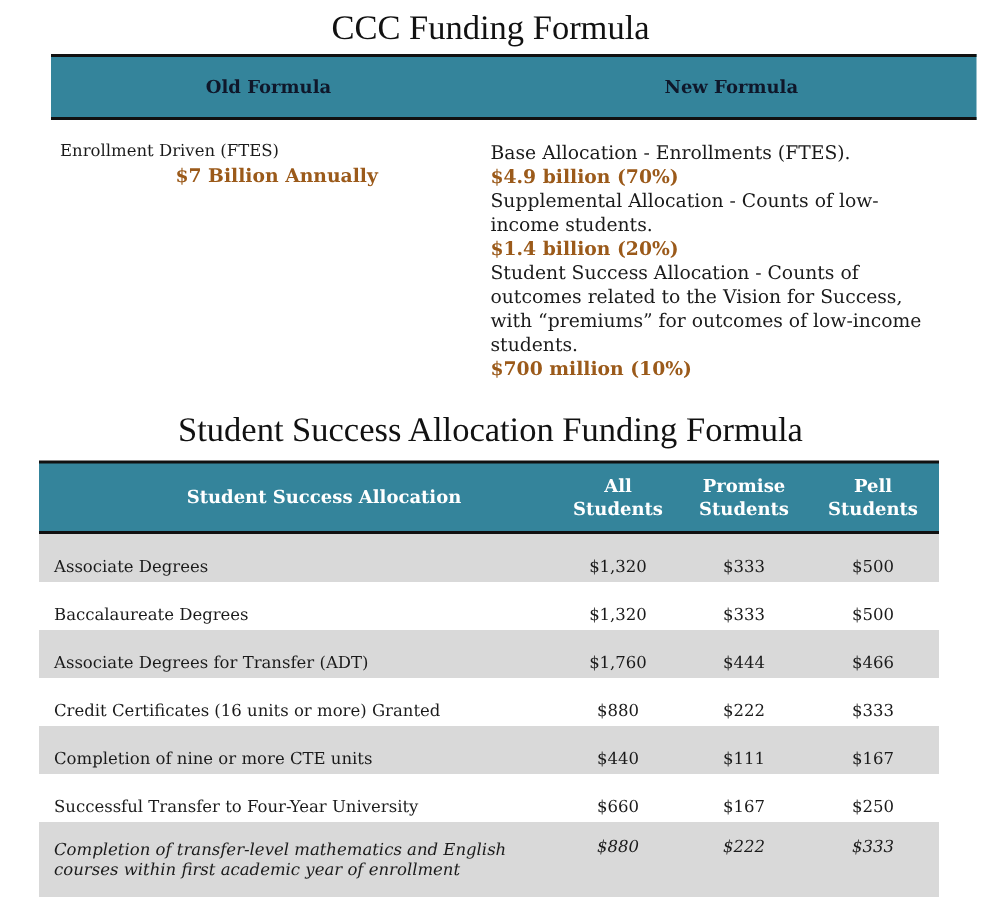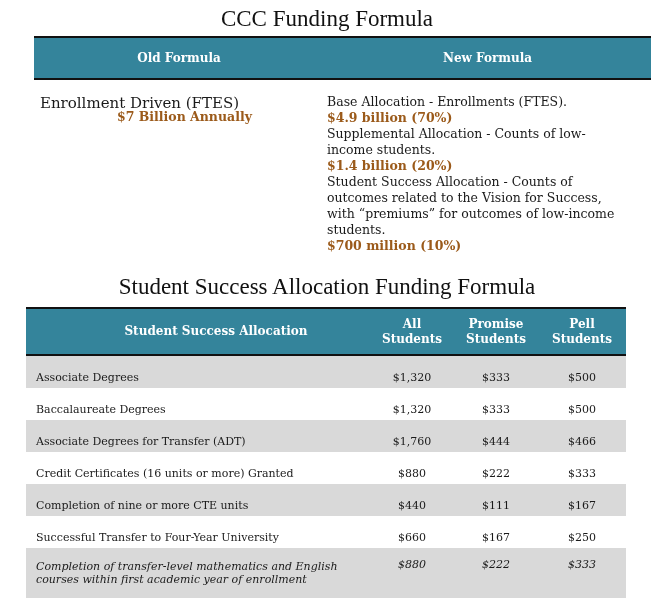--- a/index.html
+++ b/index.html
@@ -2,23 +2,23 @@
 <html><head>
   <meta charset="utf-8">
   <style>
     html, body { margin: 0; padding: 0; background: #ffffff; }
     body { width: 654px; height: 604px; position: relative; overflow: hidden;
            font-family: "DejaVu Serif", serif; color: #1a1a1a; }
     .title { position: absolute; left: 0; width: 654px; text-align: center;
              font-family: "Liberation Serif", serif; font-size: 23px; color: #111; }
     #t1 { top: 6px; }
     #t2 { top: 274px; }
-    .hdr { position: absolute; color: #ffffff; font-weight: bold; font-size: 12px;
+    .hdr { position: absolute; color: #0f172a; font-weight: bold; font-size: 12px;
            font-family: "DejaVu Serif", serif; text-align: center; }
-    .old { position: absolute; left: 40px; top: 94px; font-size: 15px; }
+    .old { position: absolute; left: 40px; top: 94px; font-size: 11px; }
     .amt { color: #9b5a1a; font-weight: bold; font-size: 12.5px; }
     #old-amt { position: absolute; left: 117px; top: 109px; }
     .newcol { position: absolute; left: 327px; top: 94px; width: 300px; font-size: 12.5px; line-height: 16px; }
     .newcol .amt { display: block; width: 290px; }
     table { position: absolute; top: 307px; left: 26px; width: 626px; border-collapse: collapse; }
     thead th { background: #34849b; color: #fff; font-size: 12px; font-weight: bold;
                height: 45px; border-top: 2px solid #111; border-bottom: 2px solid #111;
                padding: 0 4px; line-height: 15px; }
     tbody td { font-size: 11px; padding: 0 10px; height: 28px; vertical-align: bottom; padding-bottom: 4px; }
     tbody tr.shade td { background: #d9d9d9; }

